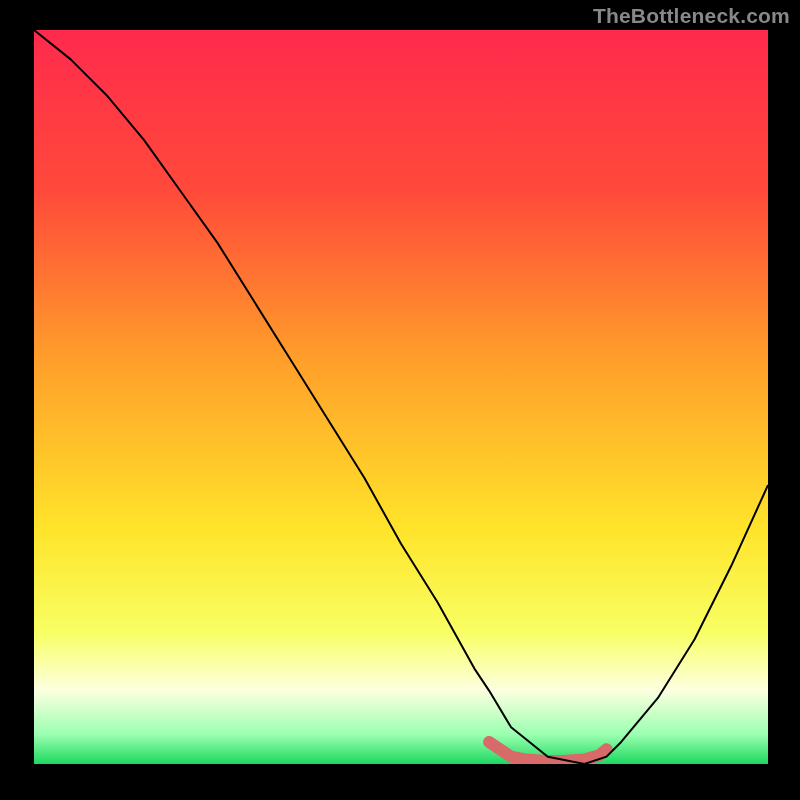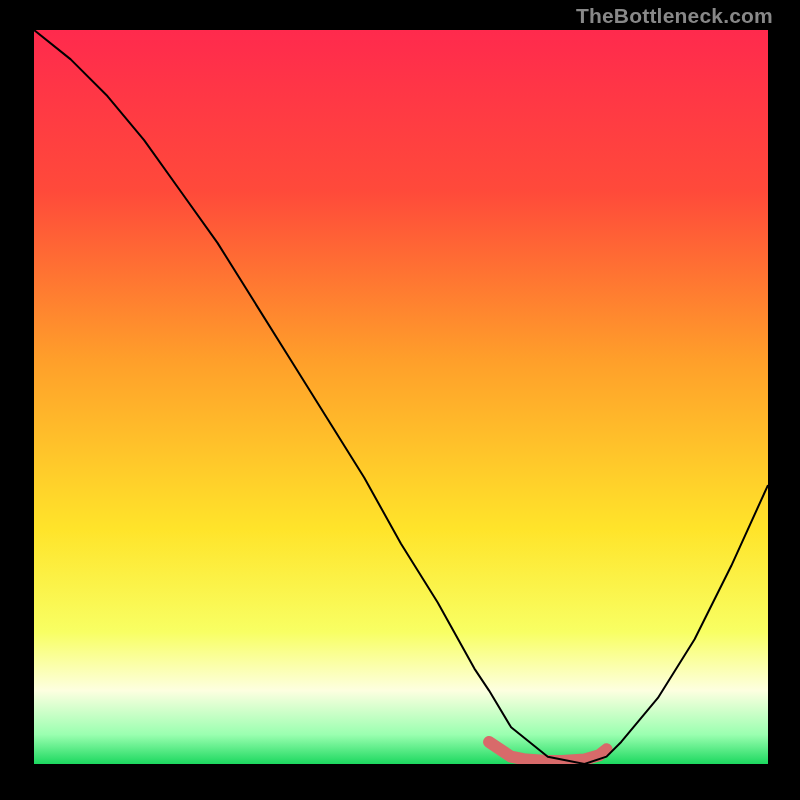--- a/index.html
+++ b/index.html
@@ -12,21 +12,21 @@
   }
   .frame {
     position: relative;
     width: 800px;
     height: 800px;
     background: #000;
   }
   .watermark {
     position: absolute;
     top: 4px;
-    right: 27px;
+    right: 10px;
     color: #888;
     font-family: Arial, Helvetica, sans-serif;
     font-size: 21px;
     font-weight: 600;
     letter-spacing: 0.2px;
     z-index: 10;
   }
   .plot {
     position: absolute;
     left: 34px;

